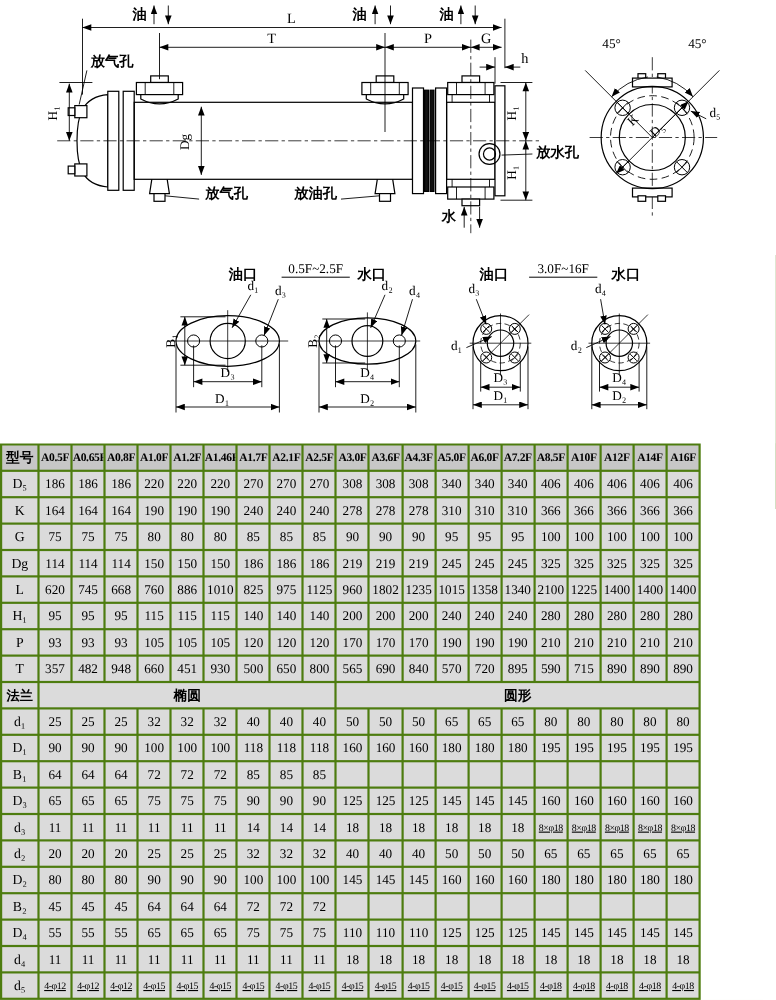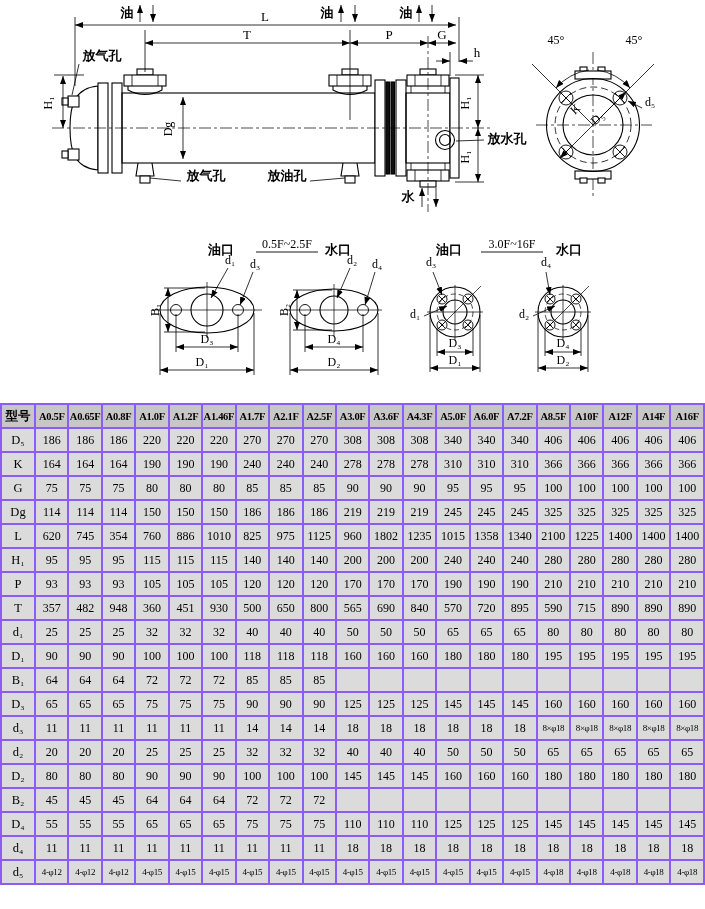--- a/index.html
+++ b/index.html
@@ -1,29 +1,29 @@
 <!DOCTYPE html>
 <html><head>
 <meta charset="utf-8">
 <style>
   html,body{margin:0;padding:0;background:#ffffff;}
   body{width:705px;height:909px;overflow:hidden;font-family:"Liberation Serif",serif;}
   .drawing{width:705px;height:403px;position:relative;background:#fff;}
   svg{display:block;}
   svg text{fill:#000;font-family:"Liberation Serif",serif;}
-  table{border-collapse:separate;border-spacing:2px;table-layout:fixed;width:705px;background:#8b5cf6;}
+  table{border-collapse:separate;border-spacing:2px;table-layout:fixed;width:637px;background:#4d7c0f;}
   col.lab{width:32px;}
   th,td{background:#dbdbdb;height:22px;text-align:center;vertical-align:middle;
         padding:0;white-space:nowrap;overflow:hidden;font-size:12px;font-weight:normal;}
   thead th{background:#c7c7c7;font-weight:bold;font-size:10.5px;letter-spacing:-0.3px;}
   thead th.corner{font-size:12.5px;letter-spacing:0;}
   th.rowlab{font-size:12.5px;}
   th.flab{font-weight:bold;font-size:12px;}
   td.fgroup{font-weight:bold;font-size:12.5px;}
-  td.sq{font-size:9px;letter-spacing:-0.4px;}
+  td.sq{font-size:9px;letter-spacing:-0.4px;text-decoration:underline;}
 </style>
 </head>
 <body>
 
 <div class="drawing">
 <svg width="705" height="403" viewBox="0 0 705 403">
   <defs>
     <marker id="ma" markerWidth="10" markerHeight="8" refX="8" refY="3" orient="auto" markerUnits="userSpaceOnUse">
       <path d="M0,0 L8,3 L0,6 Z" fill="#000"></path>
     </marker>
@@ -427,21 +427,21 @@
         <td>325</td>
         <td>325</td>
         <td>325</td>
         <td>325</td>
         <td>325</td>
       </tr>
       <tr>
         <th class="rowlab">L</th>
         <td>620</td>
         <td>745</td>
-        <td>354</td>
+        <td>668</td>
         <td>760</td>
         <td>886</td>
         <td>1010</td>
         <td>825</td>
         <td>975</td>
         <td>1125</td>
         <td>960</td>
         <td>1802</td>
         <td>1235</td>
         <td>1015</td>
@@ -497,39 +497,44 @@
         <td>210</td>
         <td>210</td>
         <td>210</td>
         <td>210</td>
       </tr>
       <tr>
         <th class="rowlab">T</th>
         <td>357</td>
         <td>482</td>
         <td>948</td>
-        <td>360</td>
+        <td>660</td>
         <td>451</td>
         <td>930</td>
         <td>500</td>
         <td>650</td>
         <td>800</td>
         <td>565</td>
         <td>690</td>
         <td>840</td>
         <td>570</td>
         <td>720</td>
         <td>895</td>
         <td>590</td>
         <td>715</td>
         <td>890</td>
         <td>890</td>
         <td>890</td>
       </tr>
       <tr>
+        <th class="rowlab flab">法兰</th>
+        <td colspan="9" class="fgroup">椭圆</td>
+        <td colspan="11" class="fgroup">圆形</td>
+      </tr>
+      <tr>
         <th class="rowlab">d₁</th>
         <td>25</td>
         <td>25</td>
         <td>25</td>
         <td>32</td>
         <td>32</td>
         <td>32</td>
         <td>40</td>
         <td>40</td>
         <td>40</td>

